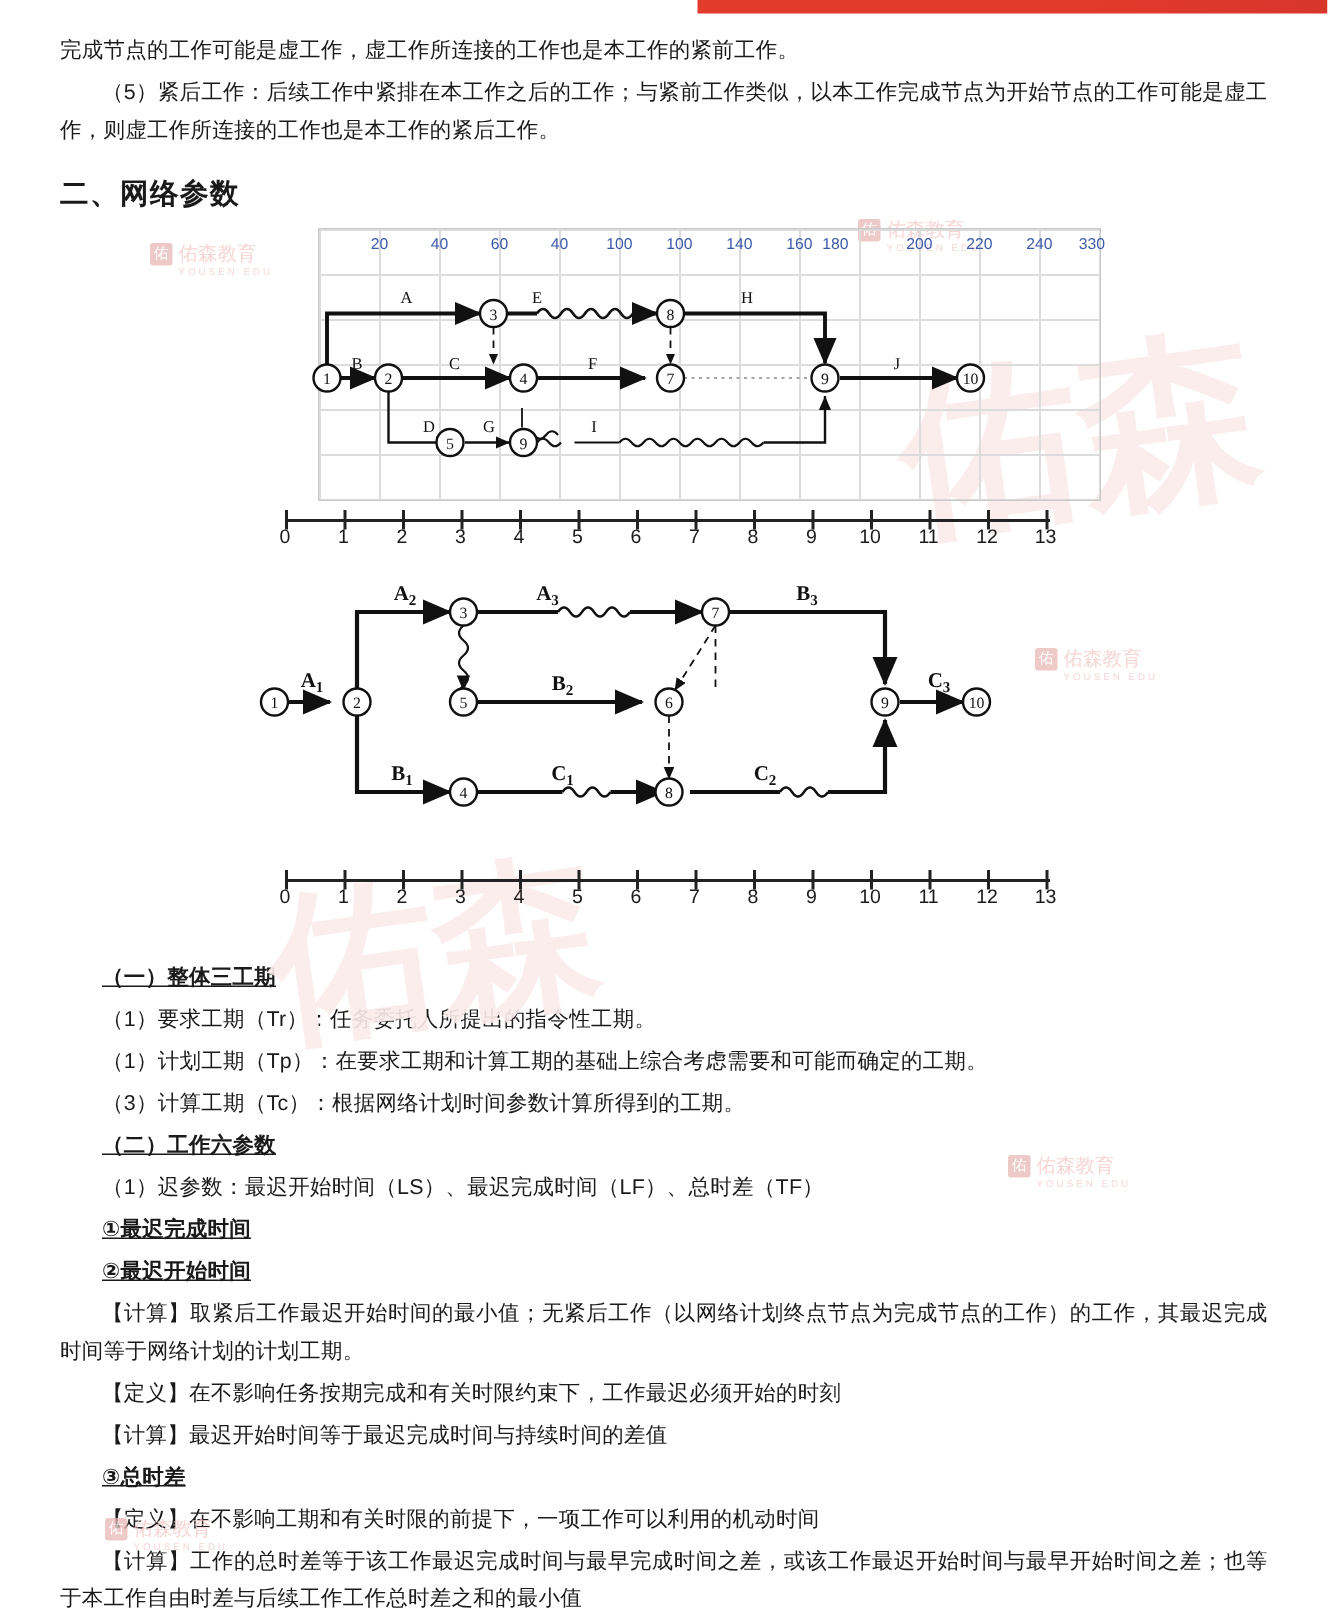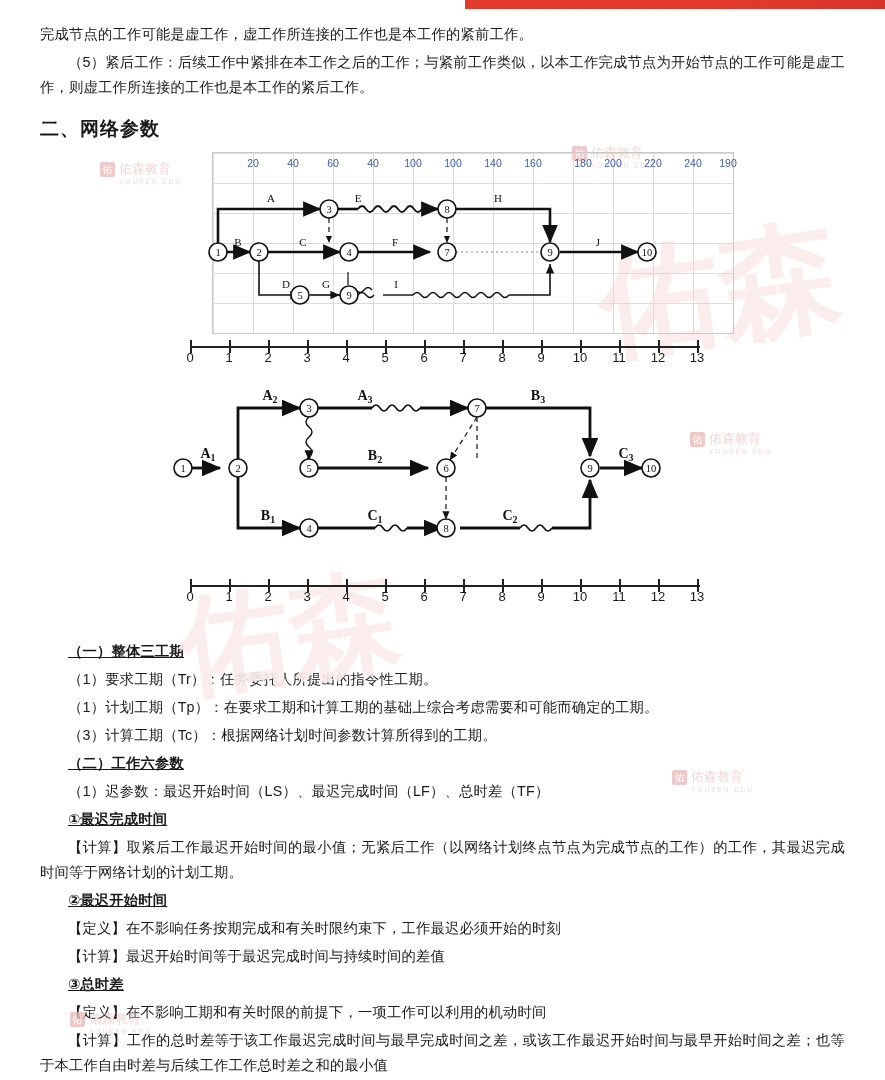--- a/index.html
+++ b/index.html
@@ -111,25 +111,25 @@
     <div class="fig1-wrap">
       <div class="grid-box">
         <span class="scale-num" style="left:40px;">20</span>
         <span class="scale-num" style="left:80px;">40</span>
         <span class="scale-num" style="left:120px;">60</span>
         <span class="scale-num" style="left:160px;">40</span>
         <span class="scale-num" style="left:200px;">100</span>
         <span class="scale-num" style="left:240px;">100</span>
         <span class="scale-num" style="left:280px;">140</span>
         <span class="scale-num" style="left:320px;">160</span>
-        <span class="scale-num" style="left:370px;">180</span>
+        <span class="scale-num" style="left:344px;">180</span>
         <span class="scale-num" style="left:400px;">200</span>
         <span class="scale-num" style="left:440px;">220</span>
         <span class="scale-num" style="left:480px;">240</span>
-        <span class="scale-num" style="left:515px;">190</span>
+        <span class="scale-num" style="left:515px;">330</span>
       </div>
 
       <svg class="net1" width="560" height="185" viewBox="0 0 560 185">
         <defs>
           <marker id="ah" markerWidth="8" markerHeight="8" refX="6.5" refY="3" orient="auto">
             <path d="M0,0 L7,3 L0,6 z" fill="#111"></path>
           </marker>
           <marker id="ahs" markerWidth="7" markerHeight="7" refX="6" refY="2.6" orient="auto">
             <path d="M0,0 L6,2.6 L0,5.2 z" fill="#111"></path>
           </marker>
@@ -353,22 +353,22 @@
     </div>
 
     <div style="margin-top:36px;">
       <p class="txt indent2 b">（一）整体三工期</p>
       <p class="txt indent2">（1）要求工期（Tr）：任务委托人所提出的指令性工期。</p>
       <p class="txt indent2">（1）计划工期（Tp）：在要求工期和计算工期的基础上综合考虑需要和可能而确定的工期。</p>
       <p class="txt indent2">（3）计算工期（Tc）：根据网络计划时间参数计算所得到的工期。</p>
       <p class="txt indent2 b">（二）工作六参数</p>
       <p class="txt indent2">（1）迟参数：最迟开始时间（LS）、最迟完成时间（LF）、总时差（TF）</p>
       <p class="txt indent2 b">①最迟完成时间</p>
+      <p class="txt indent2 b">②最迟开始时间</p>
       <p class="txt indent2">【计算】取紧后工作最迟开始时间的最小值；无紧后工作（以网络计划终点节点为完成节点的工作）的工作，其最迟完成时间等于网络计划的计划工期。</p>
-      <p class="txt indent2 b">②最迟开始时间</p>
       <p class="txt indent2">【定义】在不影响任务按期完成和有关时限约束下，工作最迟必须开始的时刻</p>
       <p class="txt indent2">【计算】最迟开始时间等于最迟完成时间与持续时间的差值</p>
       <p class="txt indent2 b">③总时差</p>
       <p class="txt indent2">【定义】在不影响工期和有关时限的前提下，一项工作可以利用的机动时间</p>
       <p class="txt indent2">【计算】工作的总时差等于该工作最迟完成时间与最早完成时间之差，或该工作最迟开始时间与最早开始时间之差；也等于本工作自由时差与后续工作工作总时差之和的最小值</p>
     </div>
   </div>
 
 </div>
 

